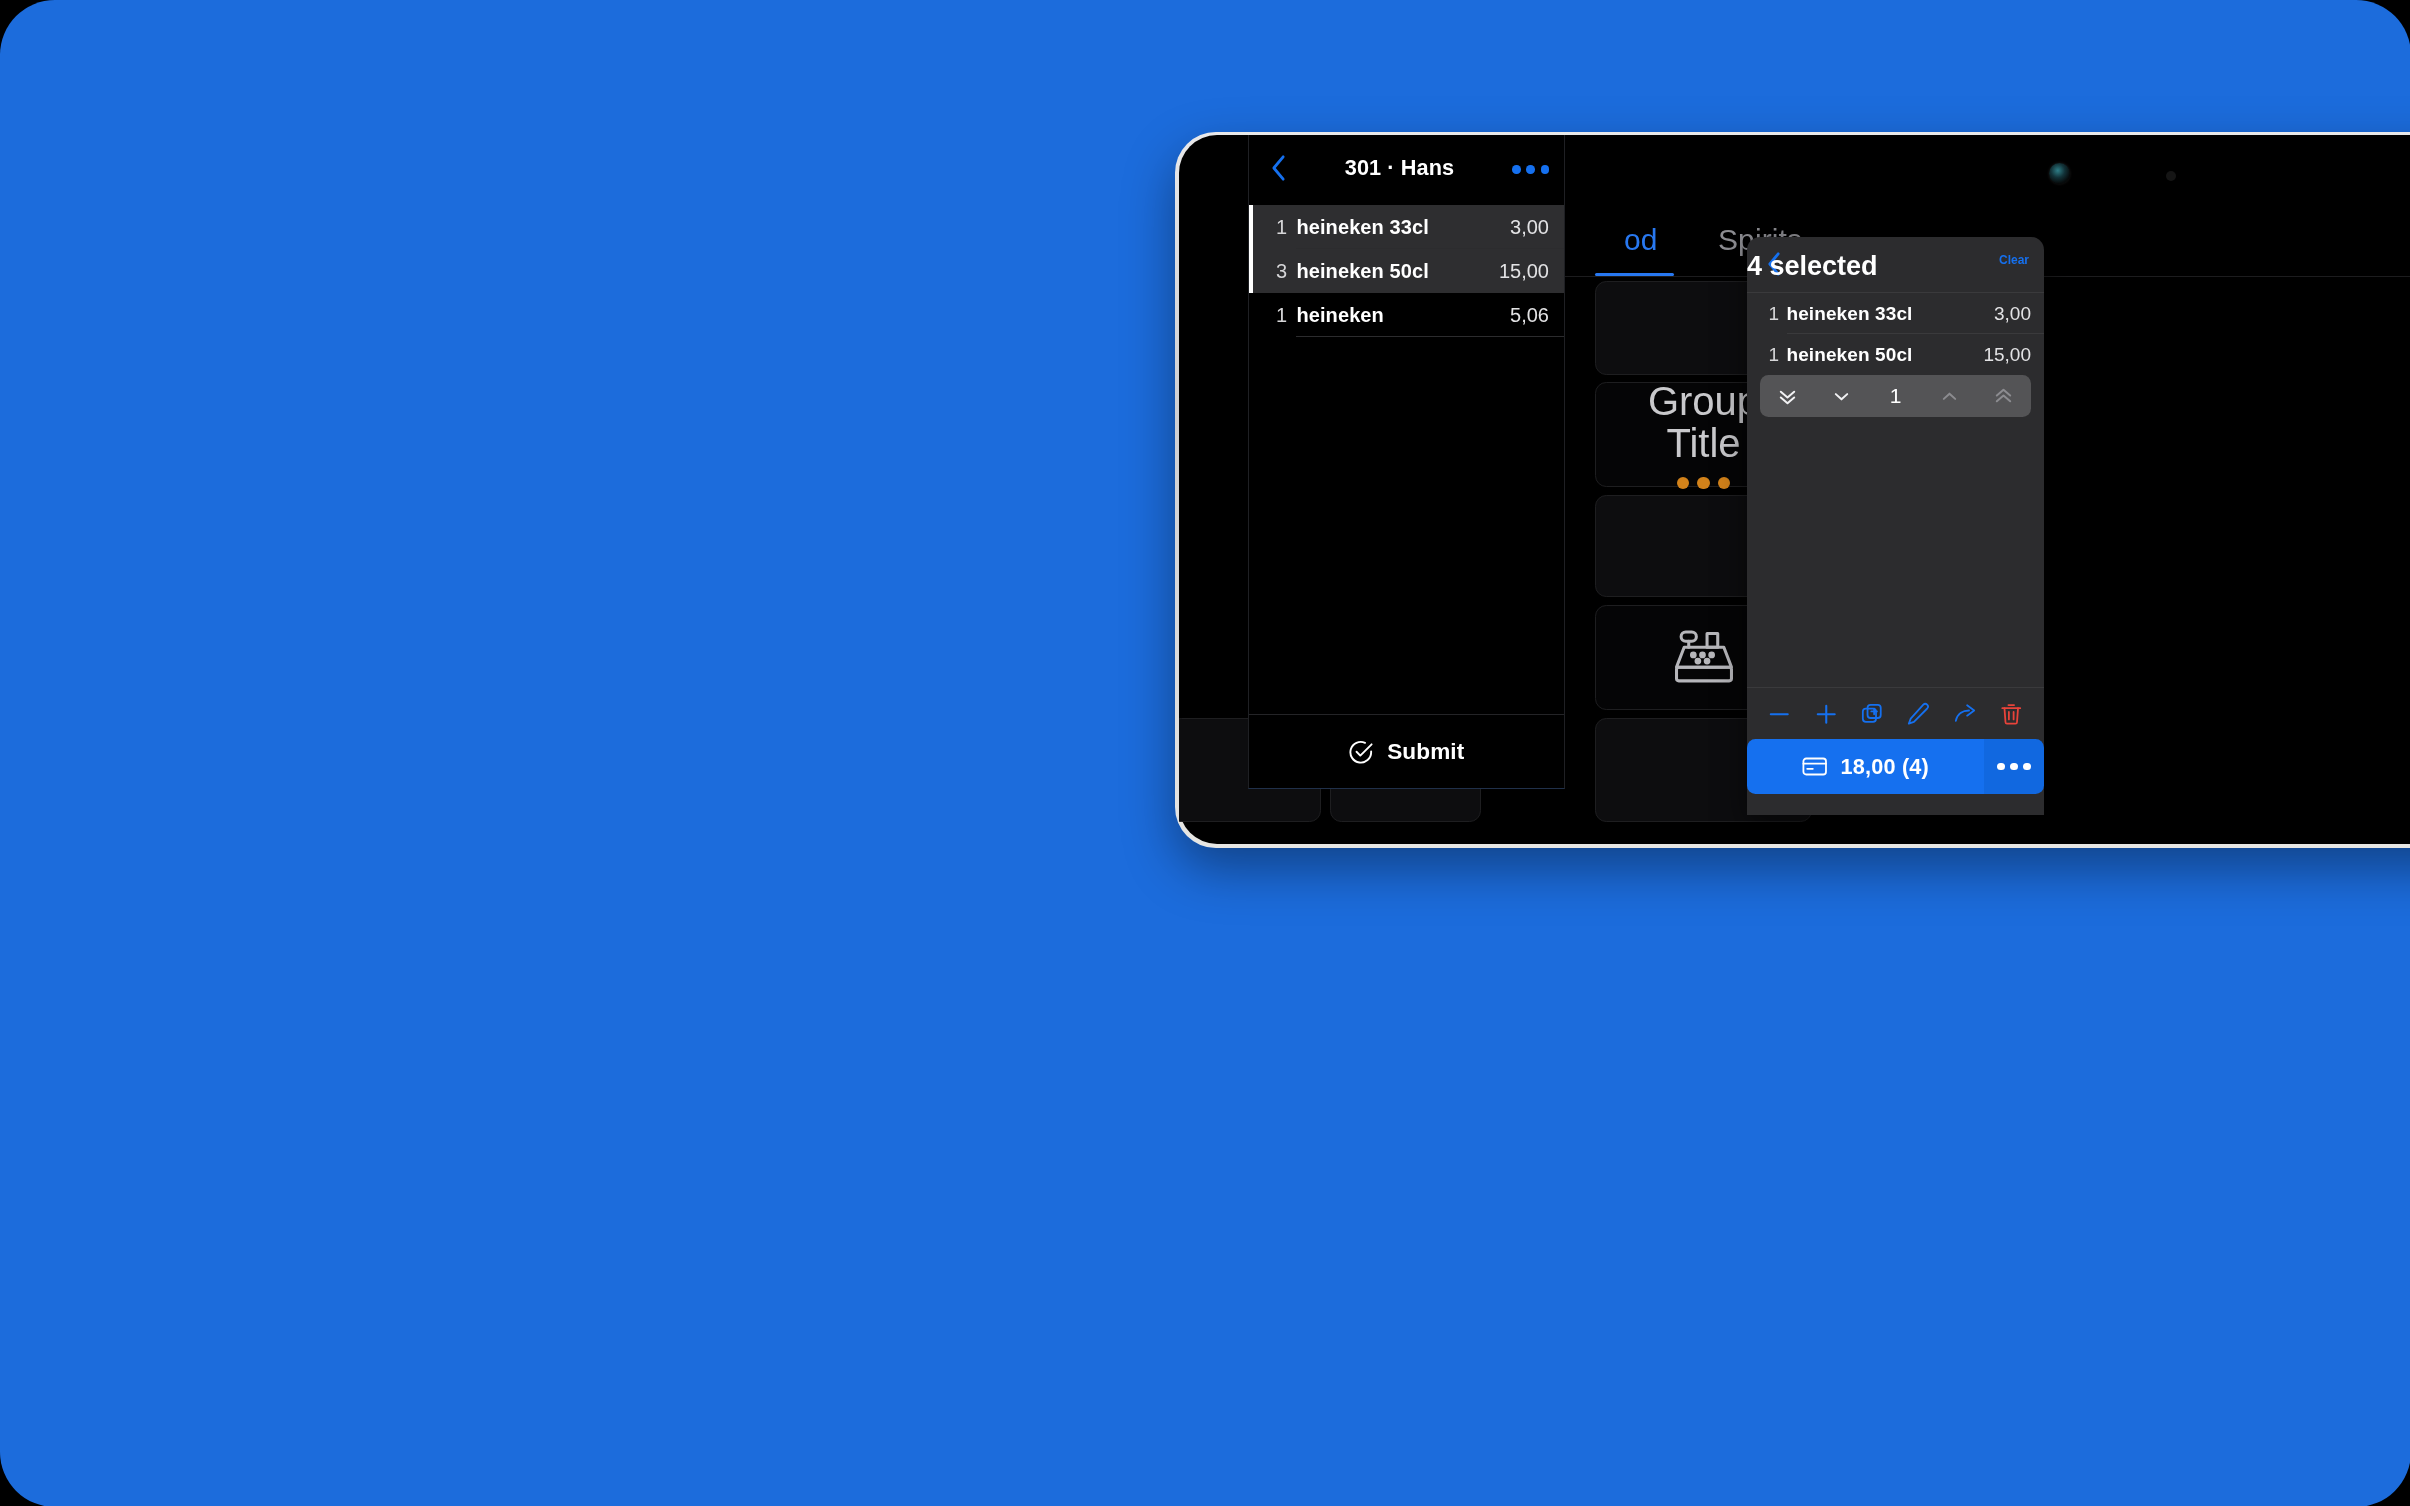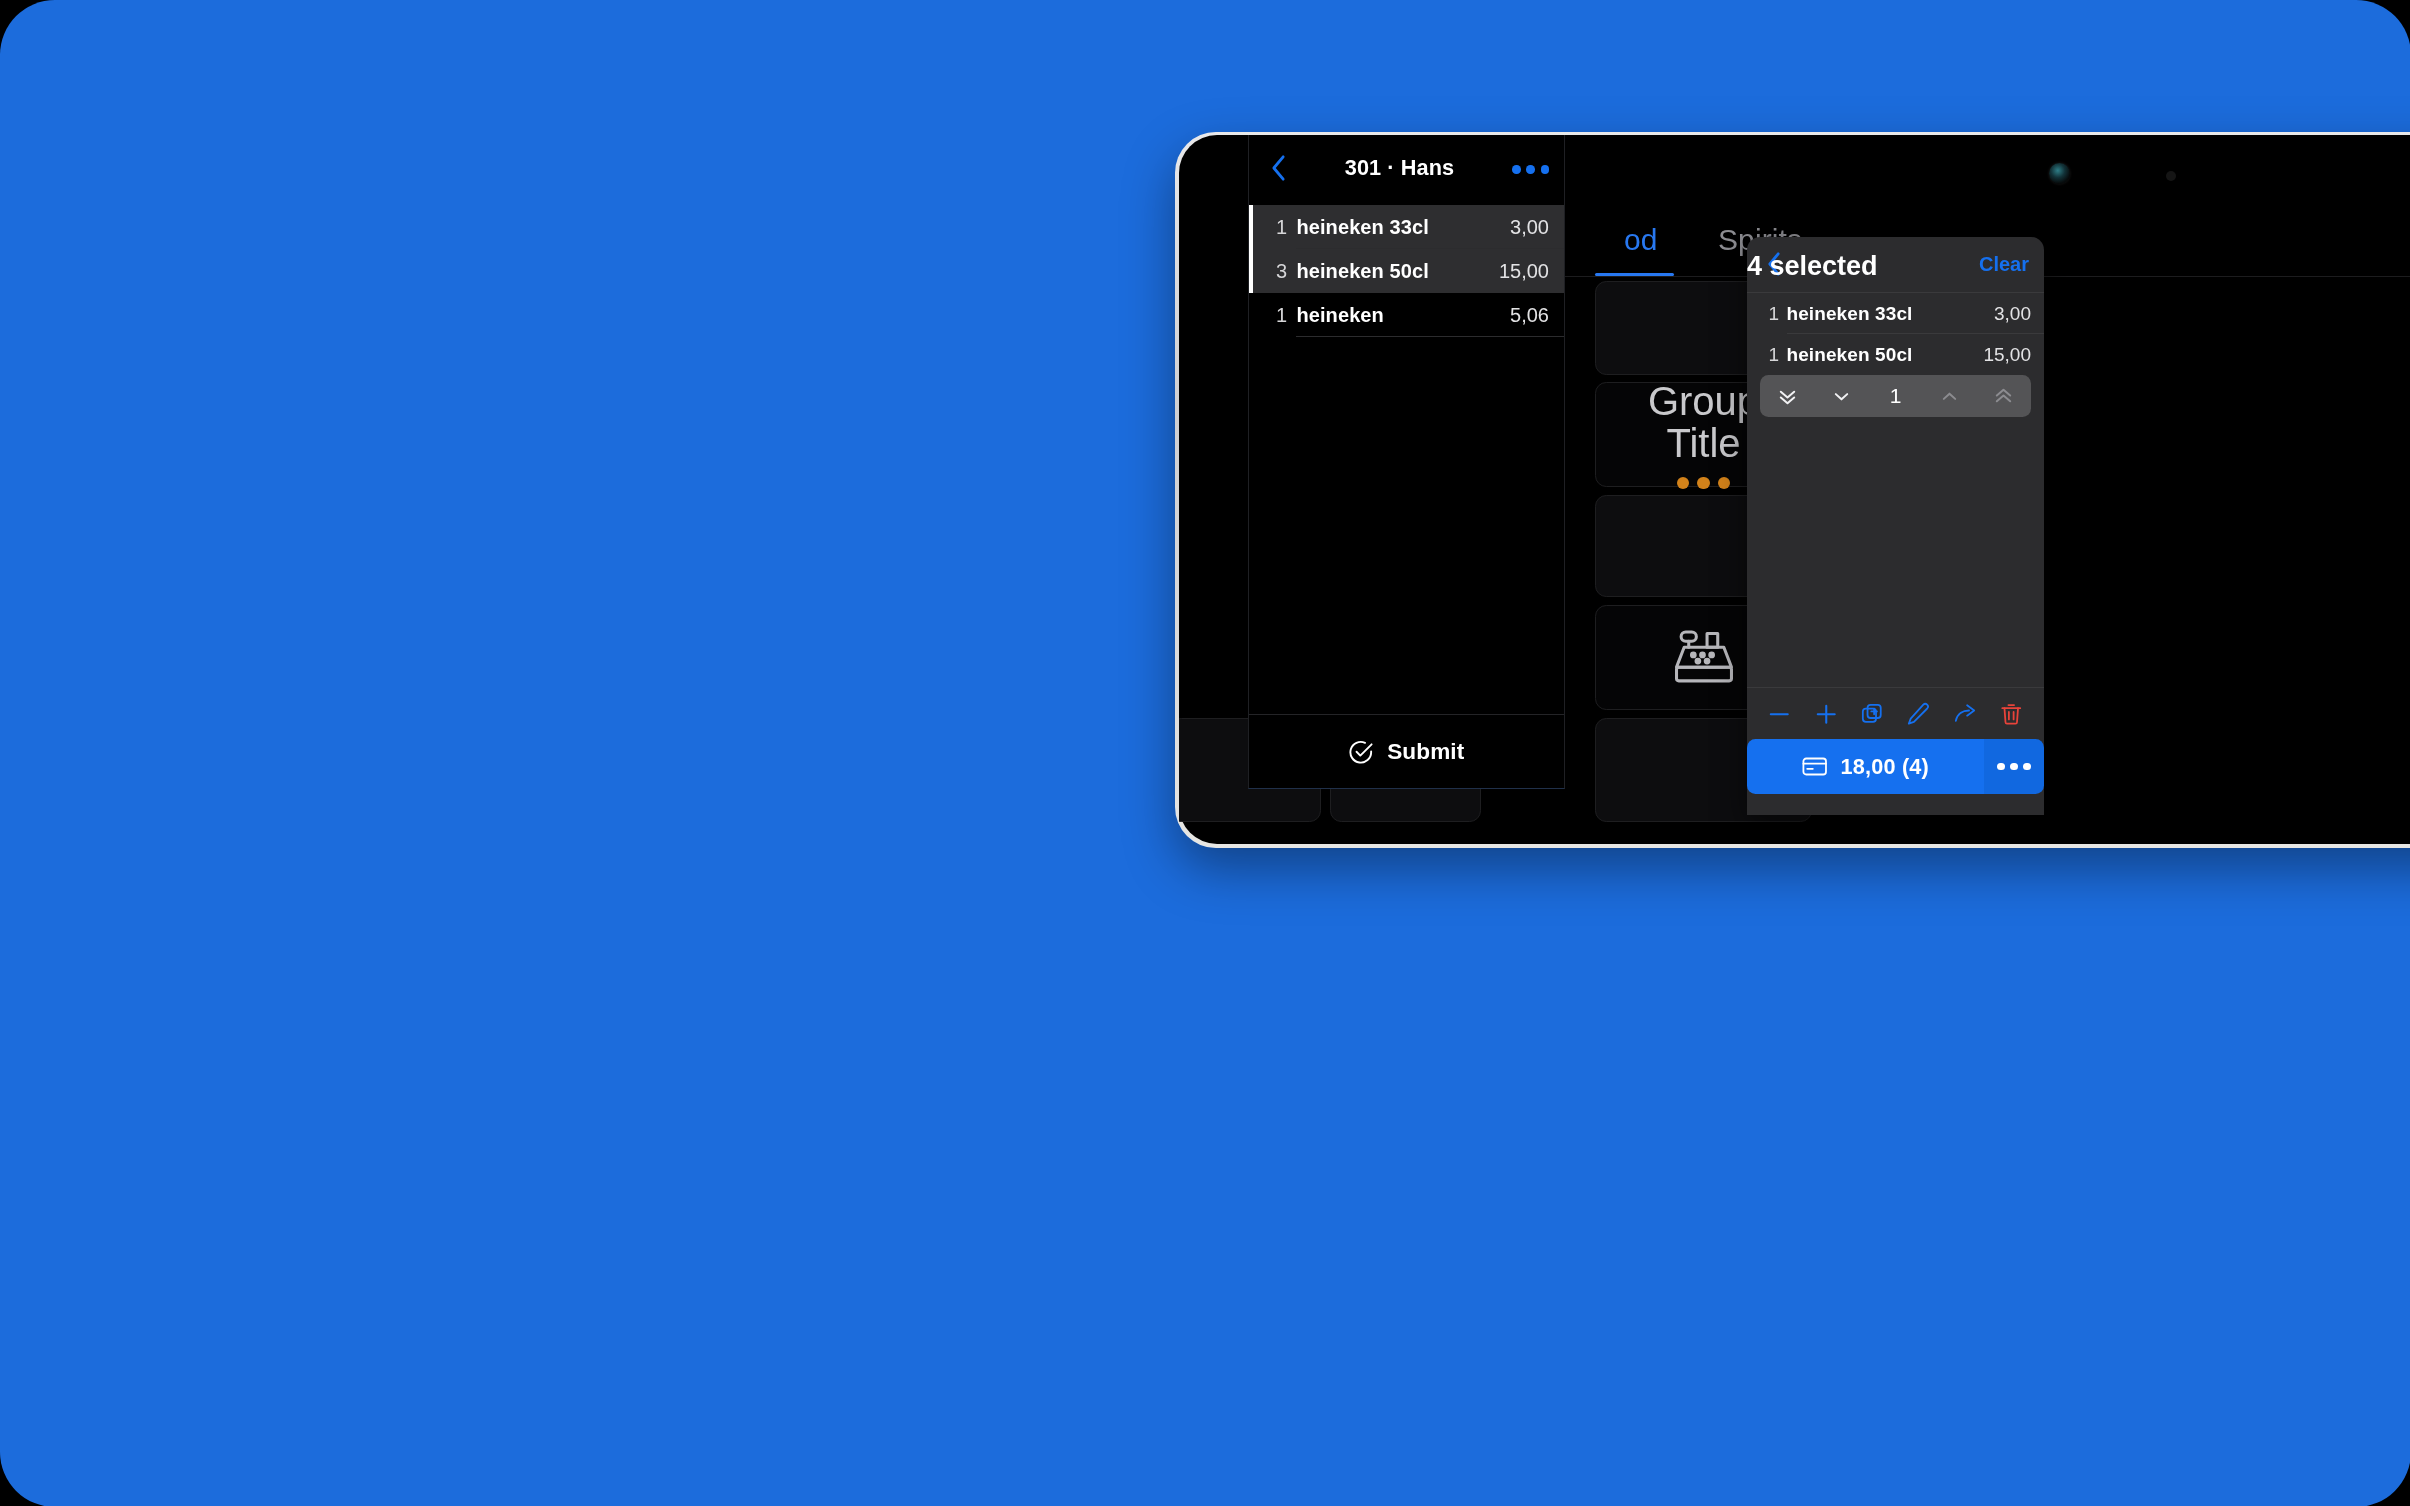--- a/index.html
+++ b/index.html
@@ -136,21 +136,21 @@
   
   #popover{
     position:absolute;left:568px;top:102px;width:297px;height:578px;
     background:#2c2c2e;border-radius:13px 13px 0 0;
     box-shadow:0 9.4px 32px rgba(0,0,0,.55);
     overflow:hidden;
   }
   #pop-header{position:relative;height:55px;border-bottom:0.9px solid #3a3a3c;}
   #pop-back{position:absolute;left:13px;top:13px;width:28px;height:28px;display:flex;align-items:center;justify-content:center;}
   #pop-title{position:absolute;left:0;top:14px;width:297px;text-align:left;color:#fff;font-size:27px;font-weight:700;}
-  #pop-clear{position:absolute;right:15px;top:16px;color:#1570ef;font-size:20px;font-weight:700;}
+  #pop-clear{position:absolute;right:15px;top:16px;color:#1570ef;font-size:12px;font-weight:700;}
 
   .pop-row{position:relative;height:41px;display:flex;align-items:center;}
   .pop-qty{width:32px;text-align:right;padding-right:7.5px;color:#d6d6d8;font-size:19px;}
   .pop-name{flex:1;color:#fff;font-size:19px;font-weight:700;letter-spacing:0.1px;}
   .pop-price{padding-right:13px;color:#e3e3e5;font-size:19px;}
   .pop-sep{position:absolute;left:40px;right:0;bottom:0;height:0.9px;background:#3a3a3c;}
 
   #stepper{
     position:absolute;left:13px;top:138px;width:271px;height:42px;
     background:#545456;border-radius:8.5px;

